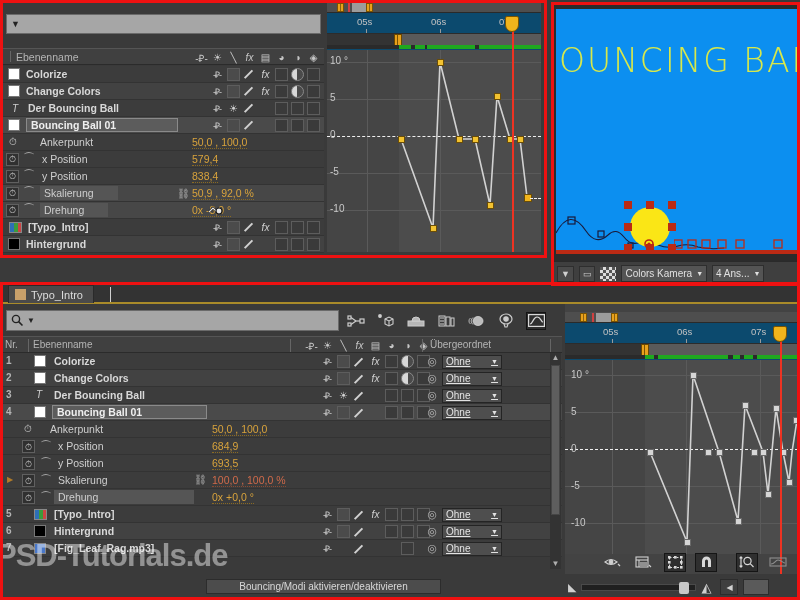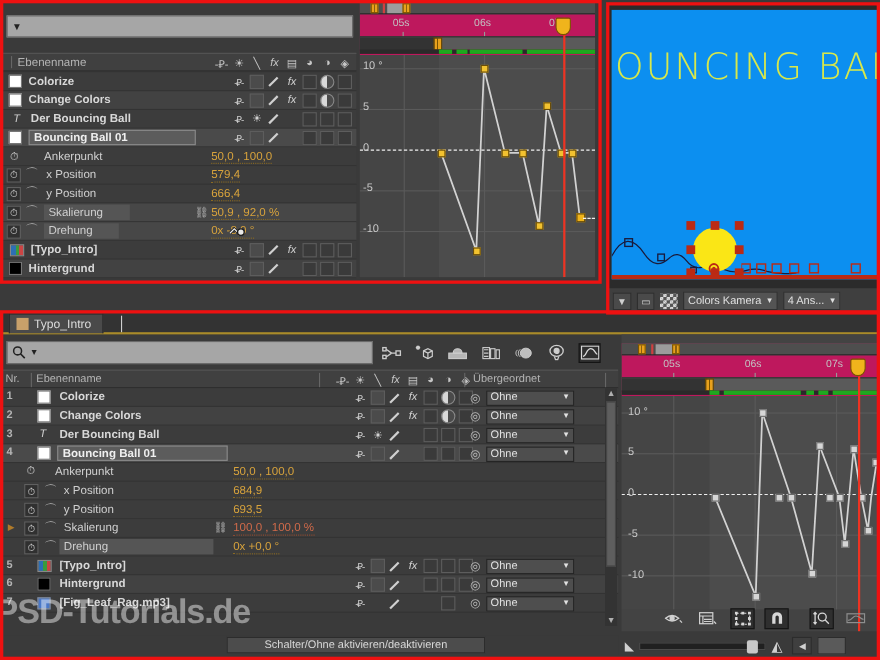--- a/index.html
+++ b/index.html
@@ -69,21 +69,21 @@
                    display:flex;align-items:center;justify-content:center;font-size:9px;color:#ccc; }
   .prow .graphico { width:14px; height:12px; margin-left:3px; position:relative; }
   .prow .graphico:after { content:"⌒"; font-size:12px; color:#bdbdbd; position:absolute; top:-3px; left:1px; }
   .prow .pname { margin-left:6px; font-size:10.5px; color:#cfcfcf; }
   .prow .pname.hl { background:#555; padding:0 24px 0 4px; height:14px; line-height:14px; margin-left:4px; }
   .prow .pval { position:absolute; left:190px; font-size:10.5px; color:#d8a33c; border-bottom:1px dotted #8a6a22; }
   .prow .linkico { position:absolute; left:175px; font-size:10px; color:#b9b9b9; }
 
   
   .graphwrap { position:absolute; background:#434343; overflow:hidden; }
-  .gerul { position:absolute; left:0; right:0; top:0; height:48px; background:#be185d; }
+  .gerul { position:absolute; left:0; right:0; top:0; height:48px; background:#0c4a6e; }
   .geticks { position:absolute; left:0; right:0; top:14px; height:16px; }
   .geticks .tk { position:absolute; font-size:9.5px; color:#c2c2c2; }
   .geticks .tkmark { position:absolute; width:1px; height:7px; background:#9a9a9a; top:13px; }
   .workbar { position:absolute; left:0; right:0; top:0; height:11px; background:#4e4e4e; border-bottom:1px solid #2a2a2a; }
   .wbhandle { position:absolute; top:1px; width:7px; height:9px; background:#e8a11c; border:1px solid #7a5300;
               background-image:linear-gradient(90deg,#e8a11c 0 40%,#8a6010 40% 60%,#e8a11c 60% 100%); }
   .wbred { position:absolute; top:1px; width:2px; height:9px; background:#d04040; }
   .wbgrey { position:absolute; top:1px; height:9px; background:#9c9c9c; }
   .gebar2 { position:absolute; left:0; right:0; top:31px; height:12px; background:#5a5a5a; border-top:1px solid #2c2c2c; }
   .gebar2dark { position:absolute; left:0; top:0; height:12px; background:#333; }
@@ -145,22 +145,22 @@
   .bcolhead { position:absolute; left:0; top:52px; width:560px; height:17px; background:#404040;
               border-top:1px solid #555; border-bottom:1px solid #2b2b2b; }
   .bcolhead .nr { position:absolute; left:3px; top:2px; font-size:10px; color:#b4b4b4; }
   .bcolhead .en { position:absolute; left:31px; top:2px; font-size:10px; color:#b4b4b4; }
   .bcolhead .ue { position:absolute; left:428px; top:2px; font-size:10px; color:#b4b4b4; }
   .vline { position:absolute; width:1px; background:#666; }
 
   .brow { position:absolute; left:0; width:560px; height:17px; border-bottom:1px solid #333; }
   .parentcell { position:absolute; left:424px; top:0; height:17px; display:flex; align-items:center; gap:4px; }
   .pwhirl { width:12px; text-align:center; font-size:11px; color:#b9b9b9; }
-  .pdrop { width:80px; height:14px; background:#4e4e4e; border:1px solid #242424; display:flex;
-           align-items:center; justify-content:space-between; padding:0 3px; font-size:10px; color:#e2e2e2; }
+  .pdrop { width:60px; height:14px; background:#4e4e4e; border:1px solid #242424; display:flex;
+           align-items:center; justify-content:space-between; padding:0 3px; font-size:10px; color:#e2e2e2;text-decoration:underline; }
   .pdrop .cv { font-size:7px; }
 
   .vscroll { position:absolute; right:0; width:11px; background:#333; }
   .vthumb { position:absolute; left:1px; width:9px; background:#5e5e5e; border:1px solid #454545; }
   .scrarrow { position:absolute; left:1px; width:9px; height:10px; color:#b0b0b0; font-size:8px; text-align:center; }
 
   .statusbar { position:absolute; left:0; bottom:2px; width:560px; height:18px; background:#3a3a3a; }
   .switchesbtn { position:absolute; left:204px; top:1px; width:235px; height:15px; background:#4c4c4c;
                  border:1px solid #2c2c2c; font-size:10px; color:#d8d8d8; text-align:center; line-height:14px; }
 
@@ -268,21 +268,21 @@
   <div class="prow" style="top:151px;">
     <span class="stopbox">⏱</span>
     <span class="graphico"></span>
     <span class="pname">x Position</span>
     <span class="pval">579,4</span>
   </div>
   <div class="prow" style="top:168px;">
     <span class="stopbox">⏱</span>
     <span class="graphico"></span>
     <span class="pname">y Position</span>
-    <span class="pval">666,4</span>
+    <span class="pval">838,4</span>
   </div>
   <div class="prow alt" style="top:185px;">
     <span class="stopbox">⏱</span>
     <span class="graphico"></span>
     <span class="pname hl">Skalierung</span>
     <span class="linkico">⛓</span>
     <span class="pval">50,9 , 92,0 %</span>
   </div>
   <div class="prow alt" style="top:202px;">
     <span class="stopbox">⏱</span>
@@ -739,21 +739,21 @@
     </div>
   </div>
 
   <div class="vscroll" style="left:548px; top:69px; height:216px;">
     <div class="scrarrow" style="top:0;">▲</div>
     <div class="vthumb" style="top:12px; height:150px;"></div>
     <div class="scrarrow" style="bottom:0;">▼</div>
   </div>
 
   <div class="statusbar">
-    <div class="switchesbtn">Schalter/Ohne aktivieren/deaktivieren</div>
+    <div class="switchesbtn">Bouncing/Modi aktivieren/deaktivieren</div>
   </div>
 
   <div class="graphwrap" style="left:563px; top:20px; width:233px; height:270px;">
     <div class="gerul" style="top:8px; height:48px;">
       <div class="workbar">
         <div class="wbhandle" style="left:15px;"></div>
         <div class="wbred" style="left:27px;"></div>
         <div class="wbgrey" style="left:31px; width:15px;"></div>
         <div class="wbhandle" style="left:46px;"></div>
       </div>

